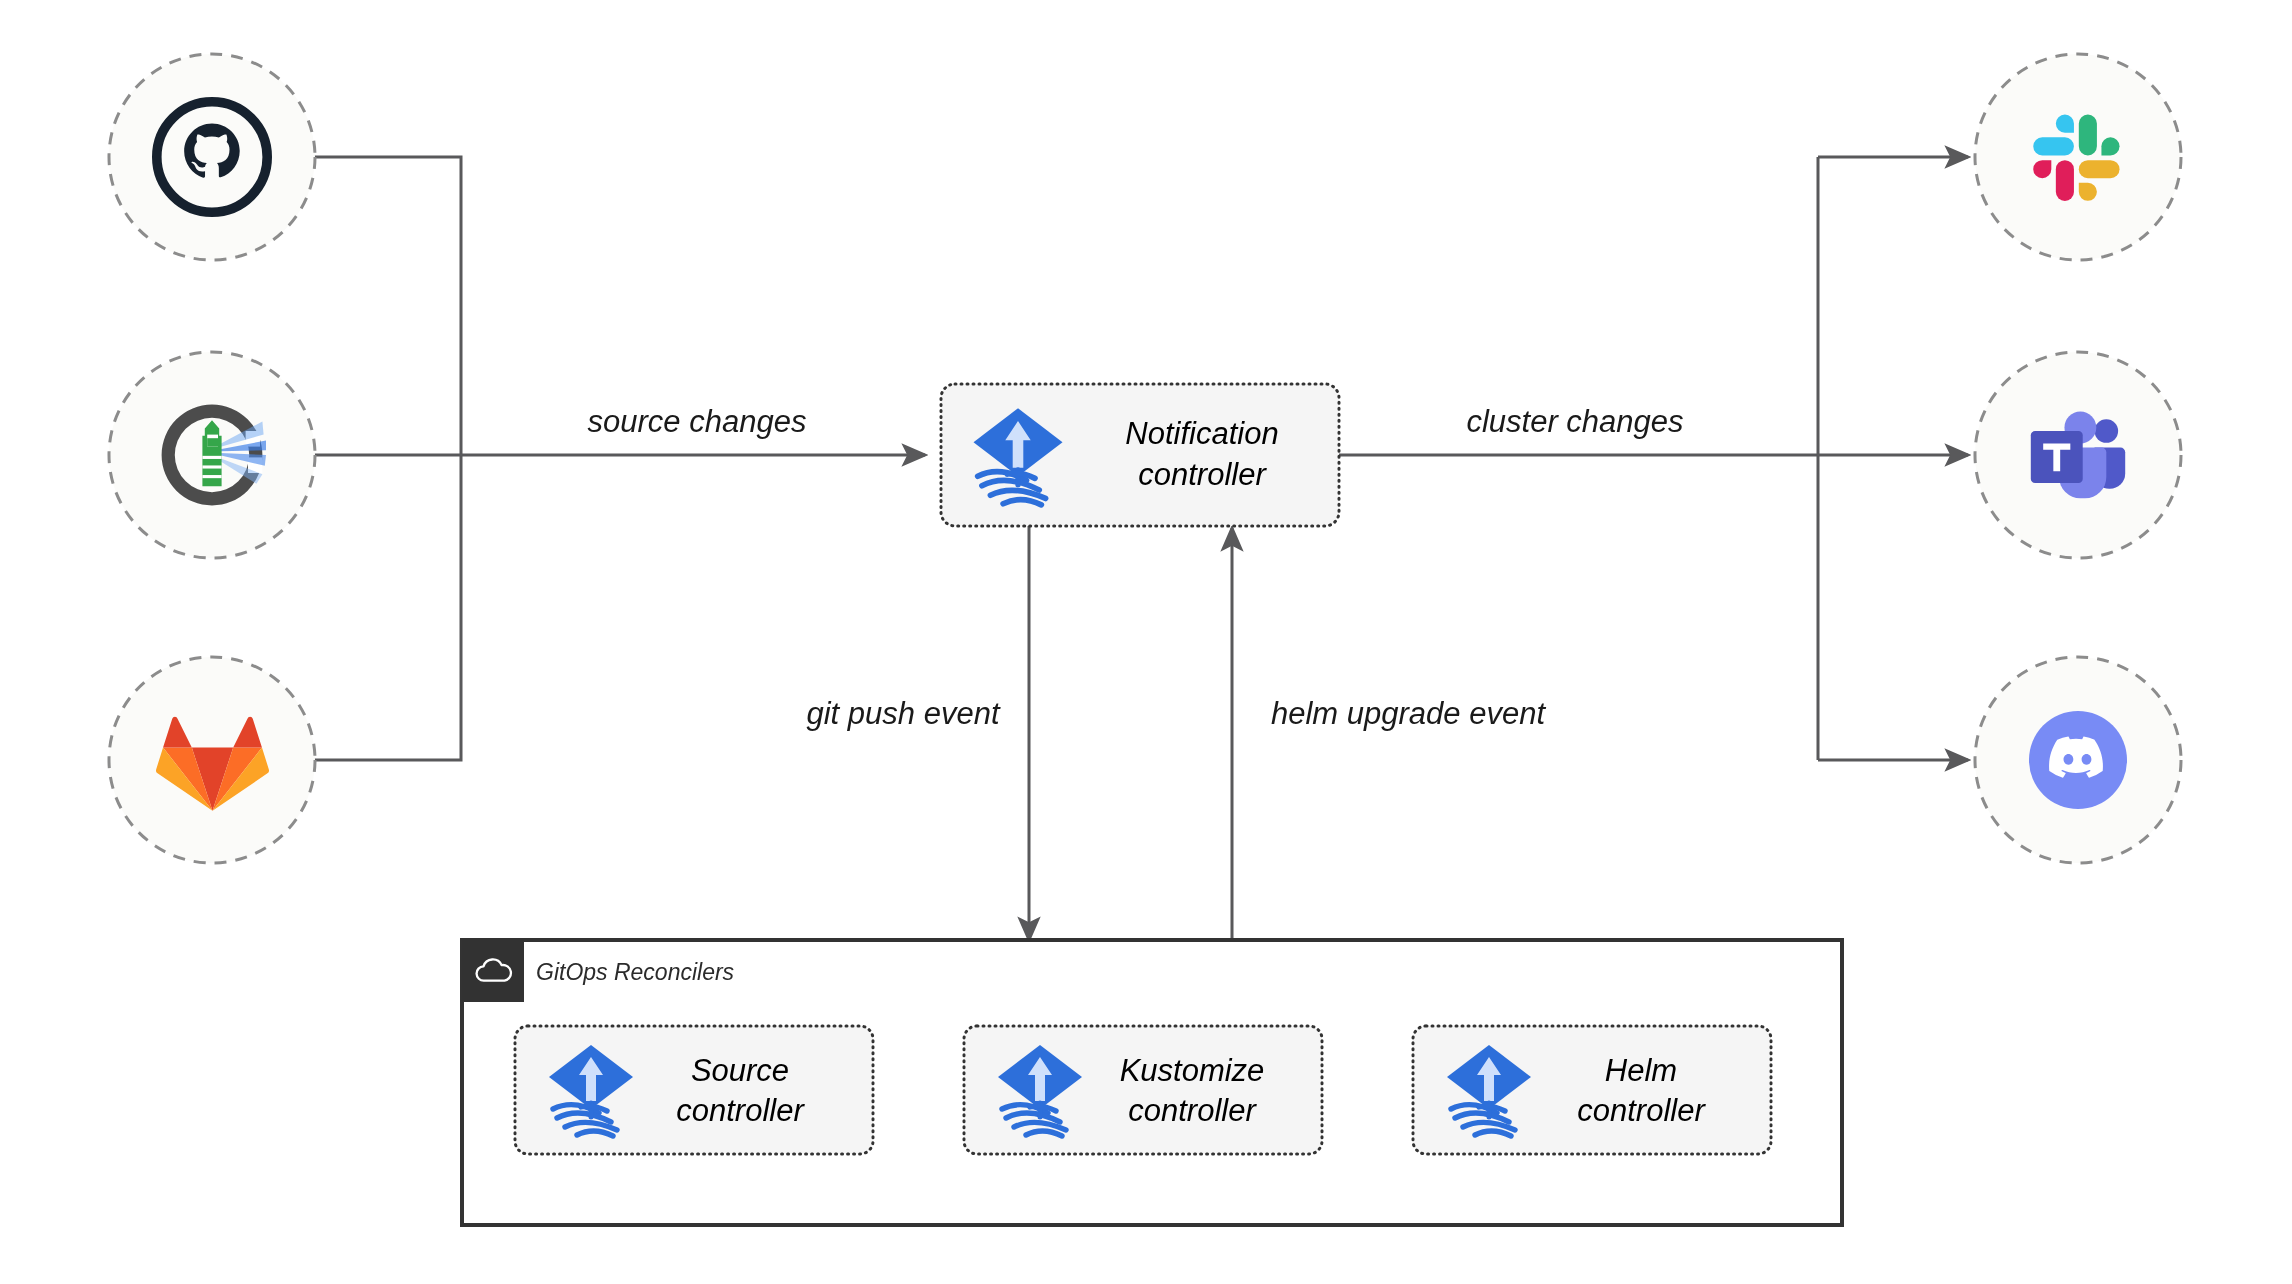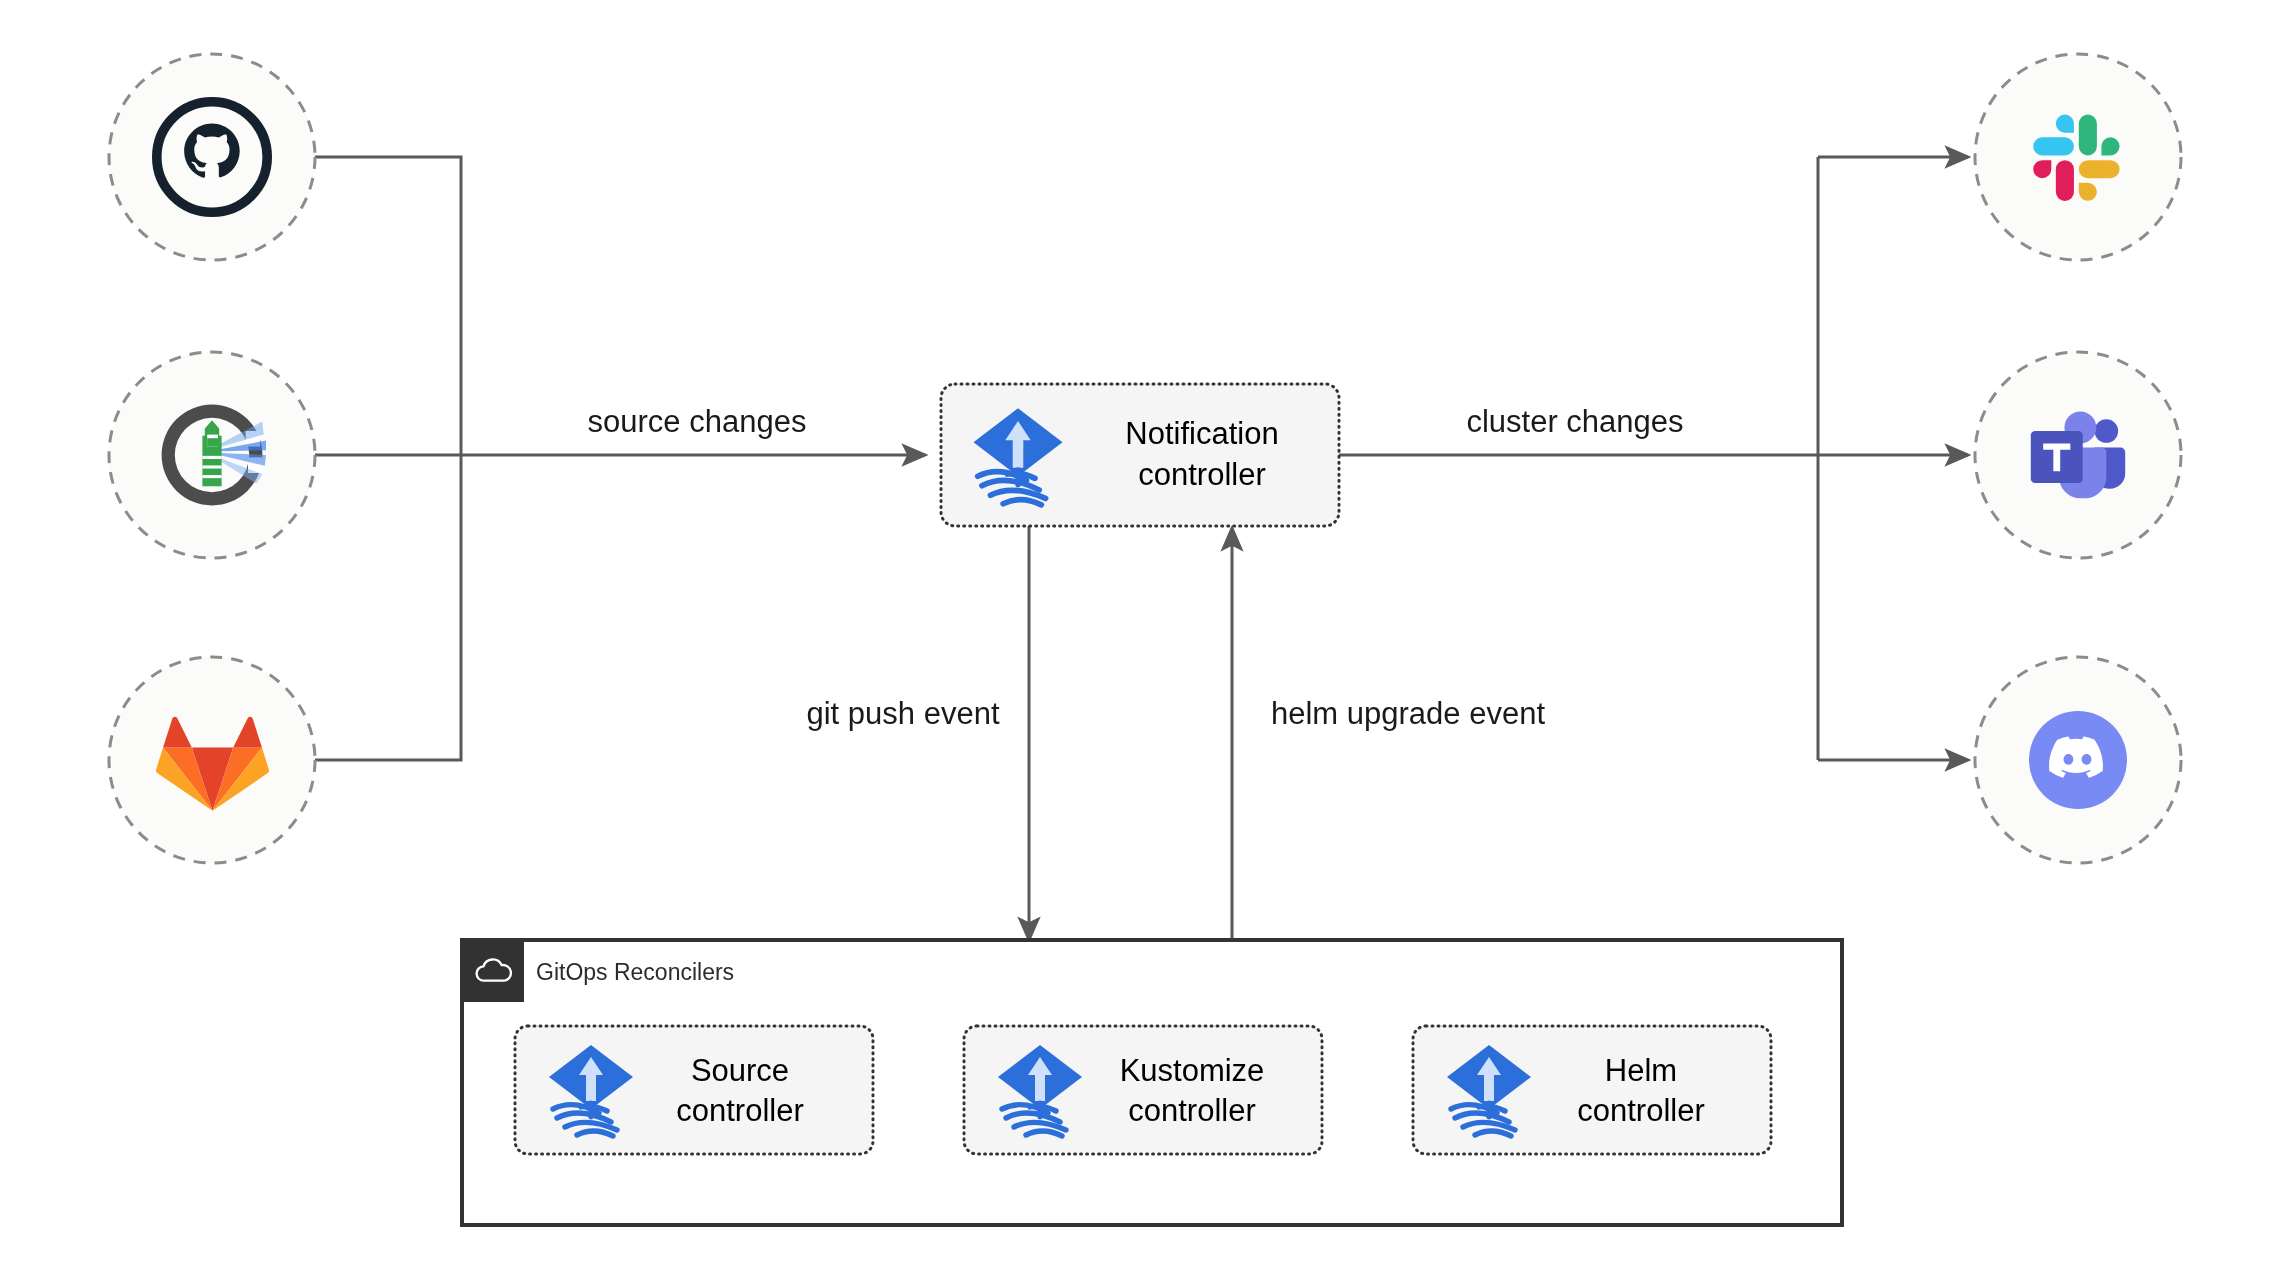--- a/index.html
+++ b/index.html
@@ -7,20 +7,21 @@
     padding: 0;
     background: #ffffff;
     font-family: "Liberation Sans", sans-serif;
   }
   #stage {
     position: relative;
     width: 2292px;
     height: 1284px;
     background: #ffffff;
     overflow: hidden;
+    font-style: italic;
   }
   #diagram { display: block; width: 2292px; height: 1284px; }
   .edge-label {
     font-family: "Liberation Sans", sans-serif;
     font-size: 31px;
     fill: #1a1a1a;
   }
   .node-label {
     font-family: "Liberation Sans", sans-serif;
     font-size: 31px;

